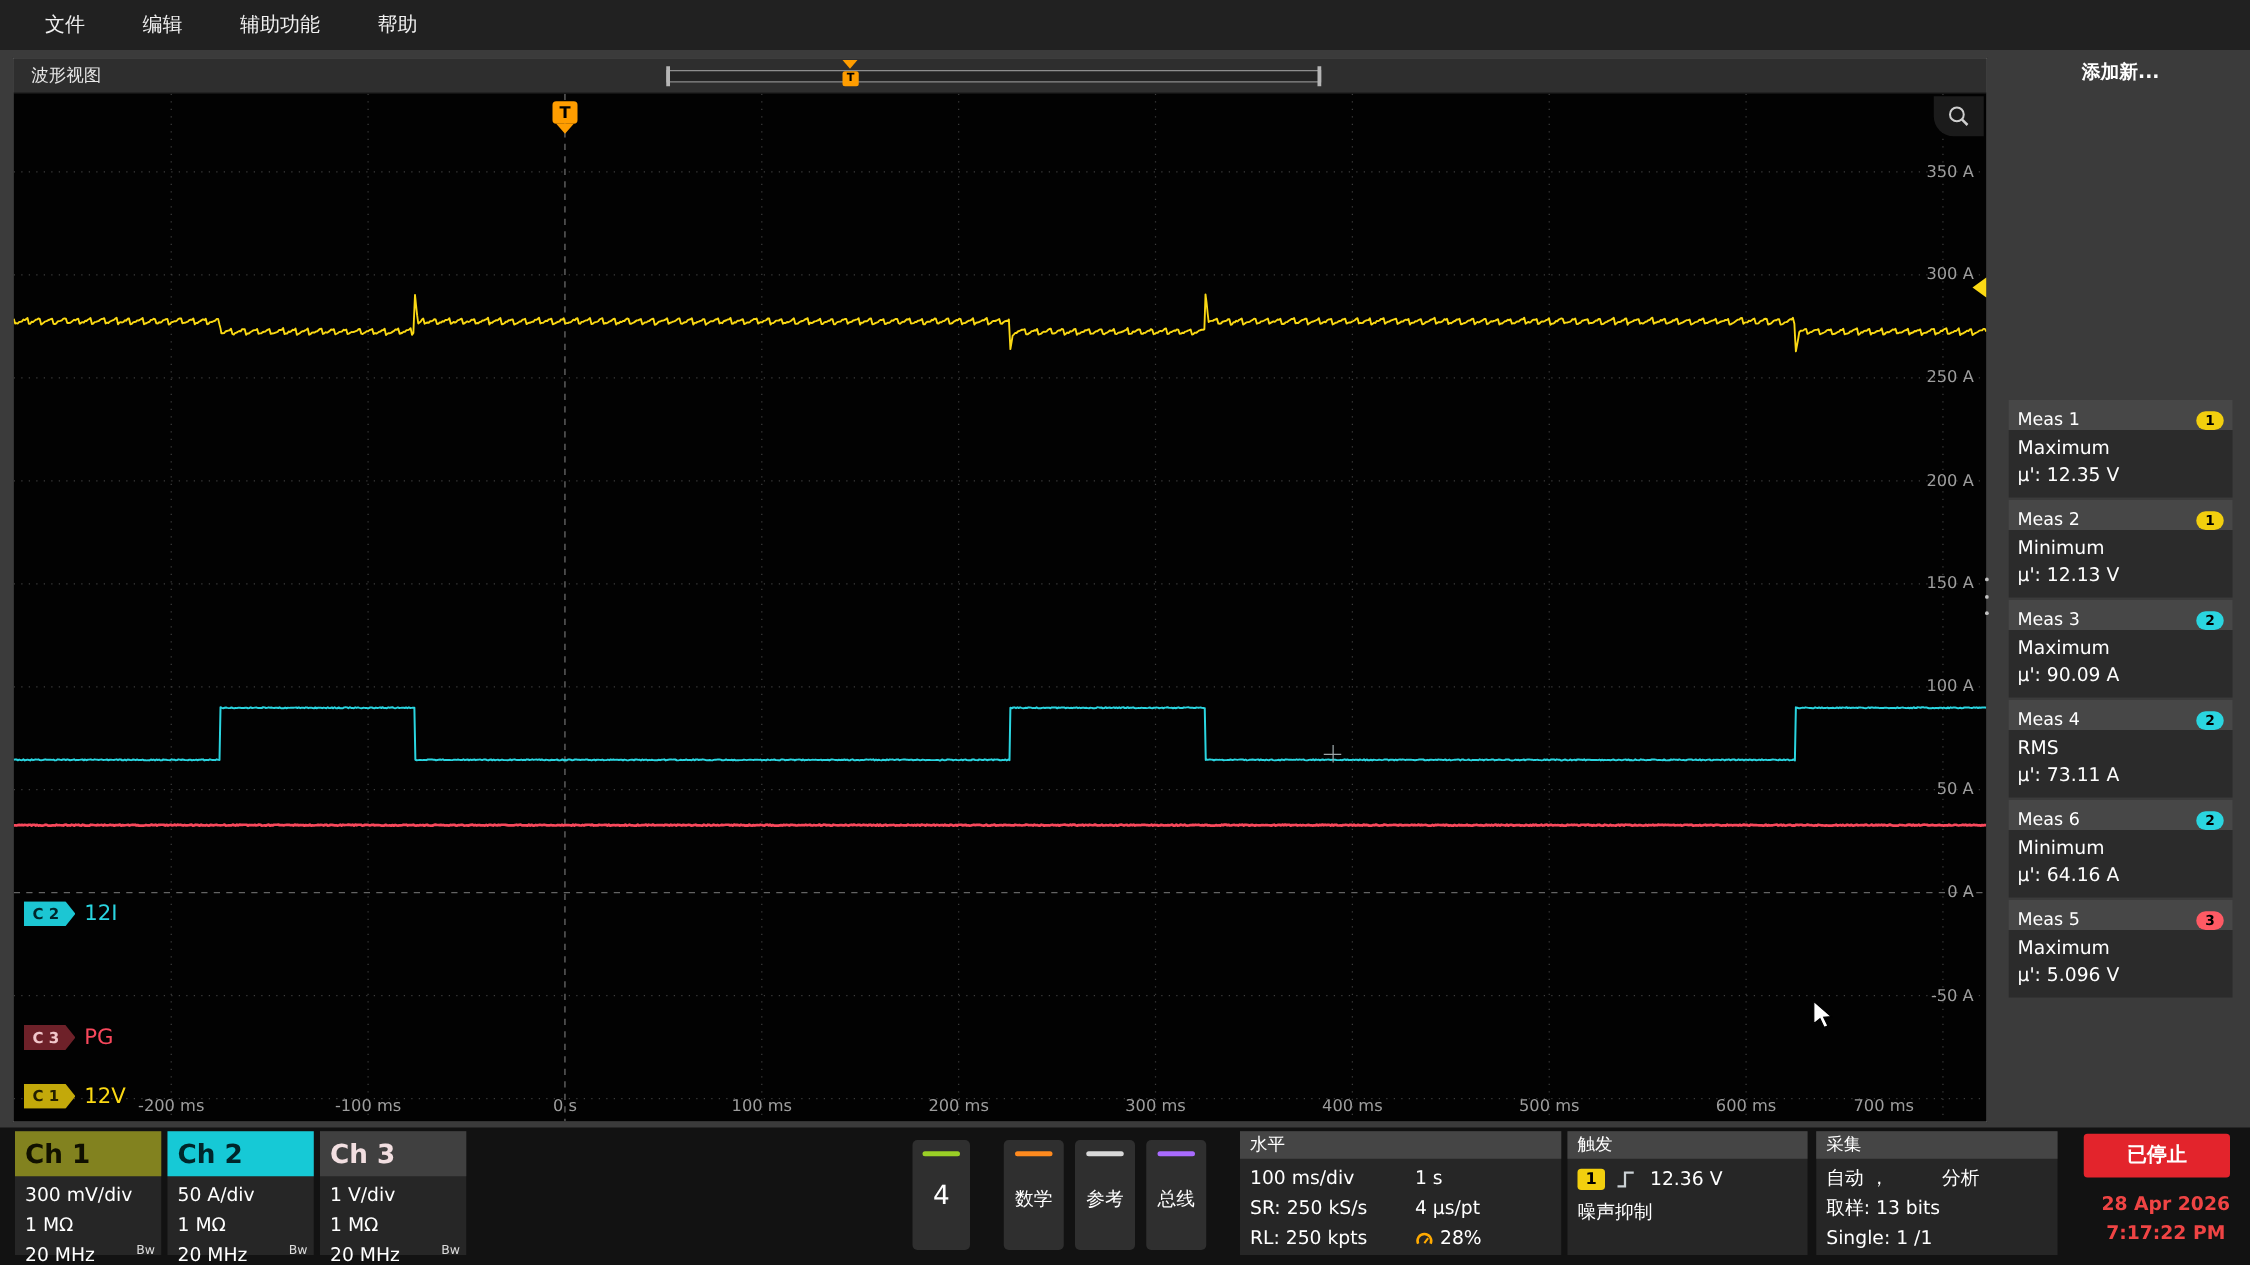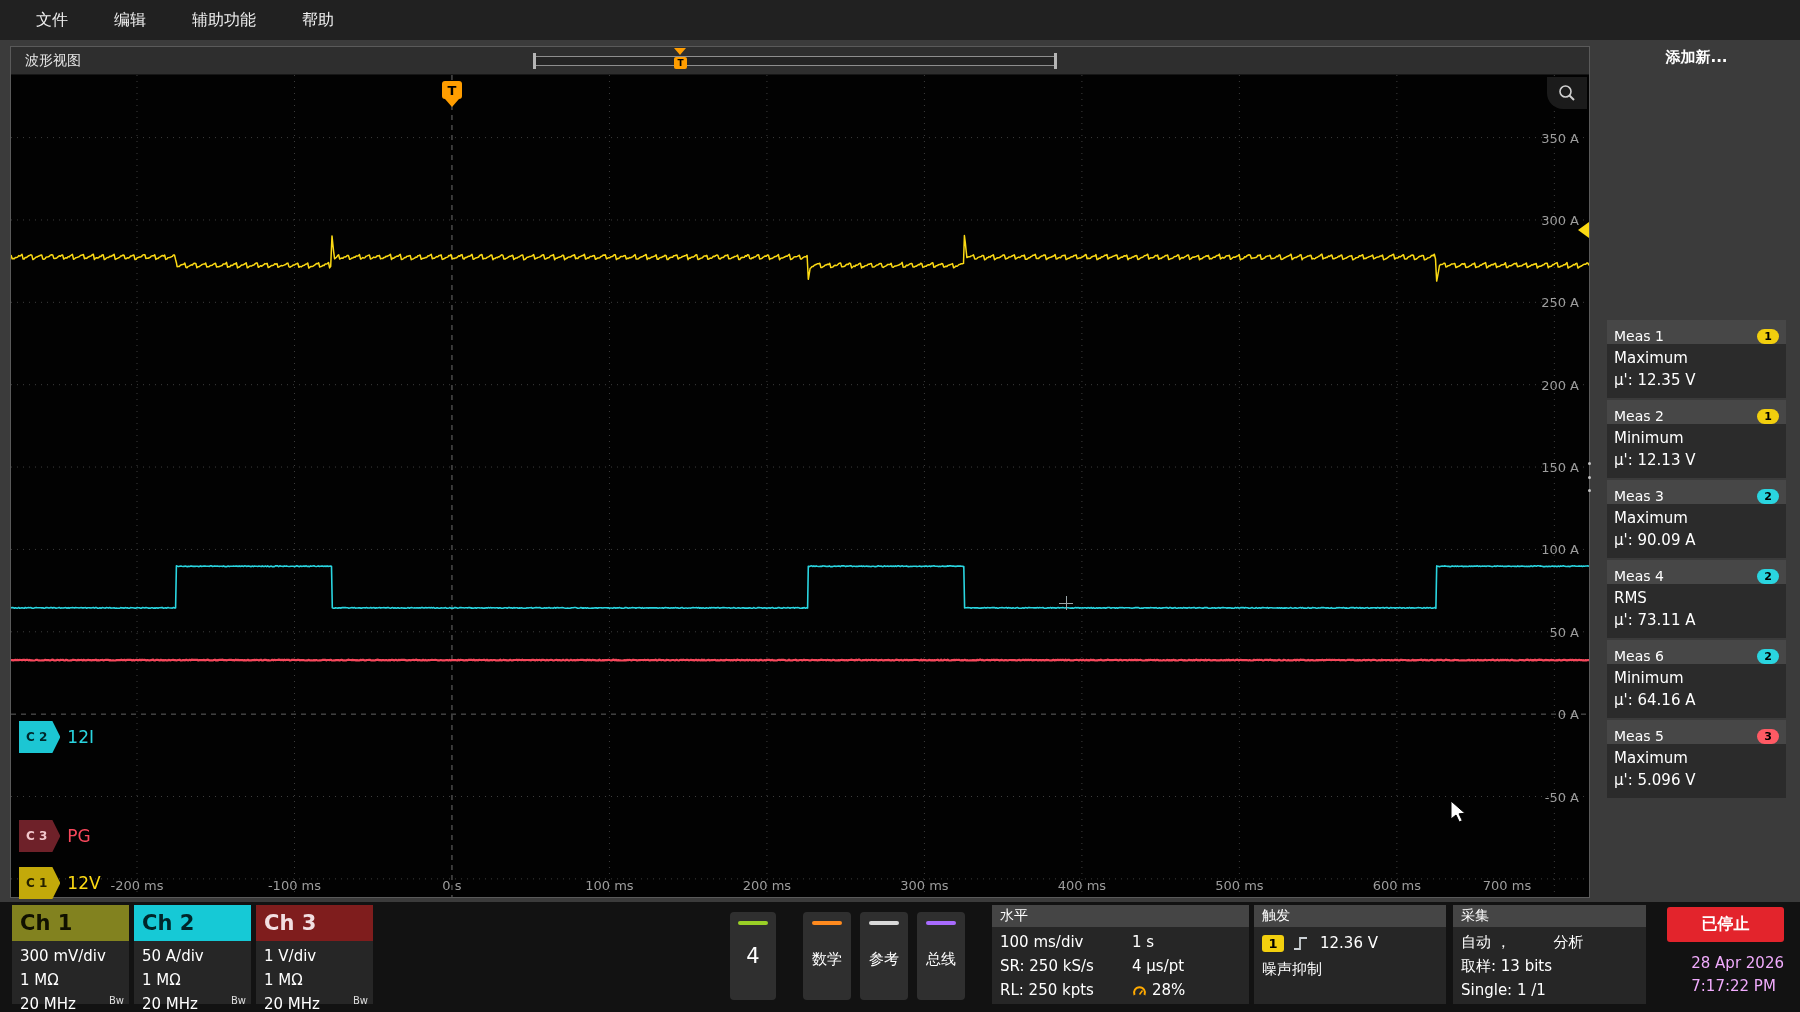--- a/index.html
+++ b/index.html
@@ -27,21 +27,21 @@
   .xlabel{position:absolute;bottom:4px;transform:translateX(-50%);color:#9d9d9d;font-size:13px;}
 
   .trig-flag{position:absolute;top:6px;width:20px;height:18px;background:#ff9d00;border-radius:3px;color:#000;font-weight:bold;font-size:13px;display:flex;align-items:center;justify-content:center;transform:translateX(-50%);}
   .trig-flag::after{content:"";position:absolute;top:18px;left:50%;transform:translateX(-50%);border-left:7px solid transparent;border-right:7px solid transparent;border-top:8px solid #ff9d00;}
 
   .ch1-level-marker{position:absolute;right:0;width:0;height:0;border-top:8px solid transparent;border-bottom:8px solid transparent;border-right:11px solid #fbd914;transform:translateY(-50%);}
 
   .zoom-btn{position:absolute;top:2px;right:2px;width:40px;height:32px;background:#1b1b1b;border-radius:0 0 0 16px;display:flex;align-items:center;justify-content:center;}
 
   .wave-badge{position:absolute;left:8px;display:flex;align-items:center;gap:7px;}
-  .tag{height:32px;padding:0 13px 0 7px;font-size:12px;font-weight:bold;display:flex;align-items:center;clip-path:polygon(0 0,calc(100% - 8px) 0,100% 50%,calc(100% - 8px) 100%,0 100%);}
+  .tag{height:20px;padding:0 13px 0 7px;font-size:12px;font-weight:bold;display:flex;align-items:center;clip-path:polygon(0 0,calc(100% - 8px) 0,100% 50%,calc(100% - 8px) 100%,0 100%);}
   .tag-label{font-size:17px;}
 
   .crosshair{position:absolute;width:14px;height:14px;}
   .crosshair::before{content:"";position:absolute;left:7px;top:0;width:1px;height:14px;background:#9aa5a8;}
   .crosshair::after{content:"";position:absolute;left:0;top:7px;width:14px;height:1px;background:#9aa5a8;}
 
   .drag-handle{position:absolute;right:-4px;top:415px;width:7px;height:30px;display:flex;flex-direction:column;justify-content:space-between;align-items:center;}
   .drag-handle i{width:3px;height:3px;border-radius:50%;background:#c4c4c4;}
 
   
@@ -74,21 +74,21 @@
   .comp{display:flex;align-items:center;gap:5px;}
   .hb-trigger{left:1254px;width:192px;}
   .trig-row{display:flex;align-items:center;gap:8px;padding:7px 0 0 8px;font-size:15px;}
   .src-badge{min-width:22px;height:17px;border-radius:3px;color:#000;font-size:13px;font-weight:bold;display:flex;align-items:center;justify-content:center;}
   .trig-mode{padding:8px 0 0 8px;font-size:15px;}
   .hb-acq{left:1453px;width:193px;}
   .acq-row1{display:grid;grid-template-columns:50% 50%;padding:3px 0 0 8px;font-size:15px;line-height:24px;}
   .acq-row{padding:0 0 0 8px;font-size:15px;line-height:24px;}
 
   .stop-btn{position:absolute;left:1667px;top:5px;width:117px;height:35px;border:none;border-radius:3px;color:#fff;font-size:16px;font-weight:bold;font-family:inherit;}
-  .datetime{position:absolute;right:16px;top:50px;text-align:left;color:#f0abfc;font-size:15px;line-height:23px;}
+  .datetime{position:absolute;right:16px;top:50px;text-align:center;color:#ef4444;font-size:15px;line-height:23px;font-weight:bold;}
 
   .mouse-cursor{position:absolute;left:1450px;top:800px;pointer-events:none;}
 </style>
 </head>
 <body>
 
 <div class="app">
 
   <div class="menubar" id="menubar">
       <span class="menu-item">文件</span>
@@ -325,21 +325,21 @@
       <div class="chbox" style="left: 134px;">
         <div class="chbox-head" style="background: rgb(22, 201, 214); color: rgb(0, 38, 42);">Ch 2</div>
         <div class="chbox-body">
           <div>50 A/div</div>
           <div>1 MΩ</div>
           <div>20 MHz</div>
           <span class="bw">Bw</span>
         </div>
       </div>
       <div class="chbox" style="left: 256px;">
-        <div class="chbox-head" style="background: #7f1d1d; color: rgb(242, 223, 225); text-align: center;">Ch 3</div>
+        <div class="chbox-head" style="background: #404040; color: rgb(242, 223, 225); text-align: center;">Ch 3</div>
         <div class="chbox-body">
           <div>1 V/div</div>
           <div>1 MΩ</div>
           <div>20 MHz</div>
           <span class="bw">Bw</span>
         </div>
       </div>
       <div class="fnbtn" style="left: 803px;">
         <div class="cbar" style="background: rgb(255, 138, 30);"></div>
         <div class="fnbtn-label">数学</div>

